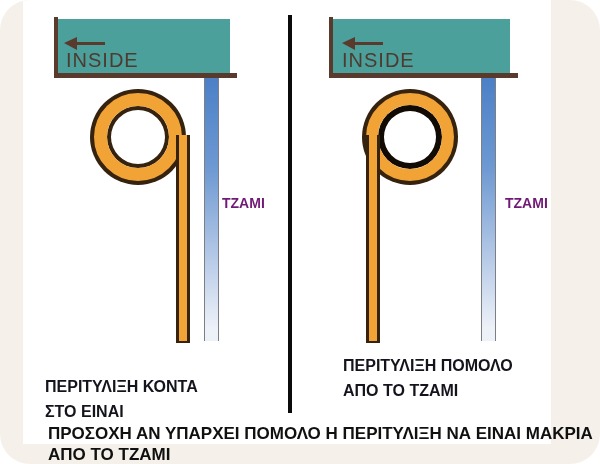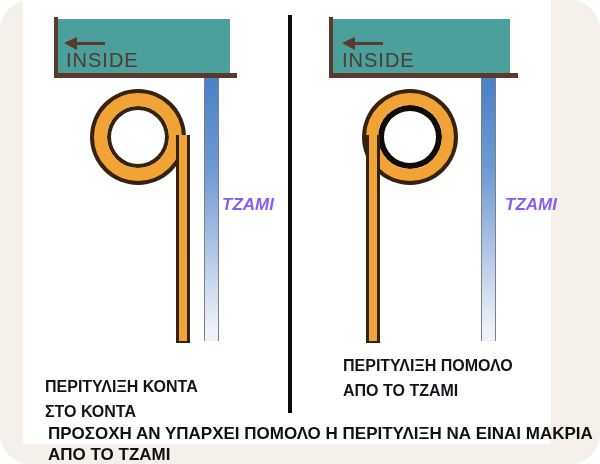--- a/index.html
+++ b/index.html
@@ -28,21 +28,21 @@
   .loop-circle{position:absolute;top:93px;border-radius:50%;background:#ffffff;}
   .loop-circle.p1{left:94px;width:62px;height:62px;border:13px solid #f2a335;
     box-shadow:0 0 0 4px #35220f, inset 0 0 0 4px #35220f;}
   .loop-circle.p2{left:366px;width:64px;height:64px;border:12px solid #f2a335;
     box-shadow:0 0 0 4px #35220f, inset 0 0 0 6px #120b04;}
 
   .cord-tail{position:absolute;top:135px;width:8px;height:206px;background:#f2a335;
     border-left:3px solid #35220f;border-right:3px solid #35220f;
     border-bottom:2px solid #35220f;}
 
-  .glass-label{position:absolute;top:195px;font-size:17px;font-weight:bold;color:#8b5cf6;font-style:italic;}
+  .glass-label{position:absolute;top:195px;font-size:14px;font-weight:bold;color:#701a75;}
 
   .caption{position:absolute;top:353px;font-size:16px;font-weight:bold;
     line-height:25px;color:#14141c;}
 
   .warning{position:absolute;left:48px;top:423px;font-size:17px;font-weight:bold;
     line-height:21px;color:#101010;}
 
   
   .wall-line.p1{left:54px;}   .wall-line.p2{left:329px;}
   .inside-box.p1{left:58px;width:172px;} .inside-box.p2{left:333px;width:177px;}
@@ -67,21 +67,21 @@
     <span class="head"></span>
     <span class="shaft"></span>
   </div>
   <div class="inside-label p1">INSIDE</div>
   <div class="glass p1"></div>
   <div class="loop-circle p1"></div>
   <div class="cord-tail p1"></div>
   <div class="glass-label p1">ΤΖΑΜΙ</div>
   <div class="caption p1">
     <div>ΠΕΡΙΤΥΛΙΞΗ ΚΟΝΤΑ</div>
-    <div>ΣΤΟ ΚΟΝΤΑ</div>
+    <div>ΣΤΟ ΕΙΝΑΙ</div>
   </div>
 
   <div class="divider"></div>
 
   <div class="wall-line p2"></div>
   <div class="inside-box p2"></div>
   <div class="bottom-ledge p2"></div>
   <div class="arrow p2">
     <span class="head"></span>
     <span class="shaft"></span>

